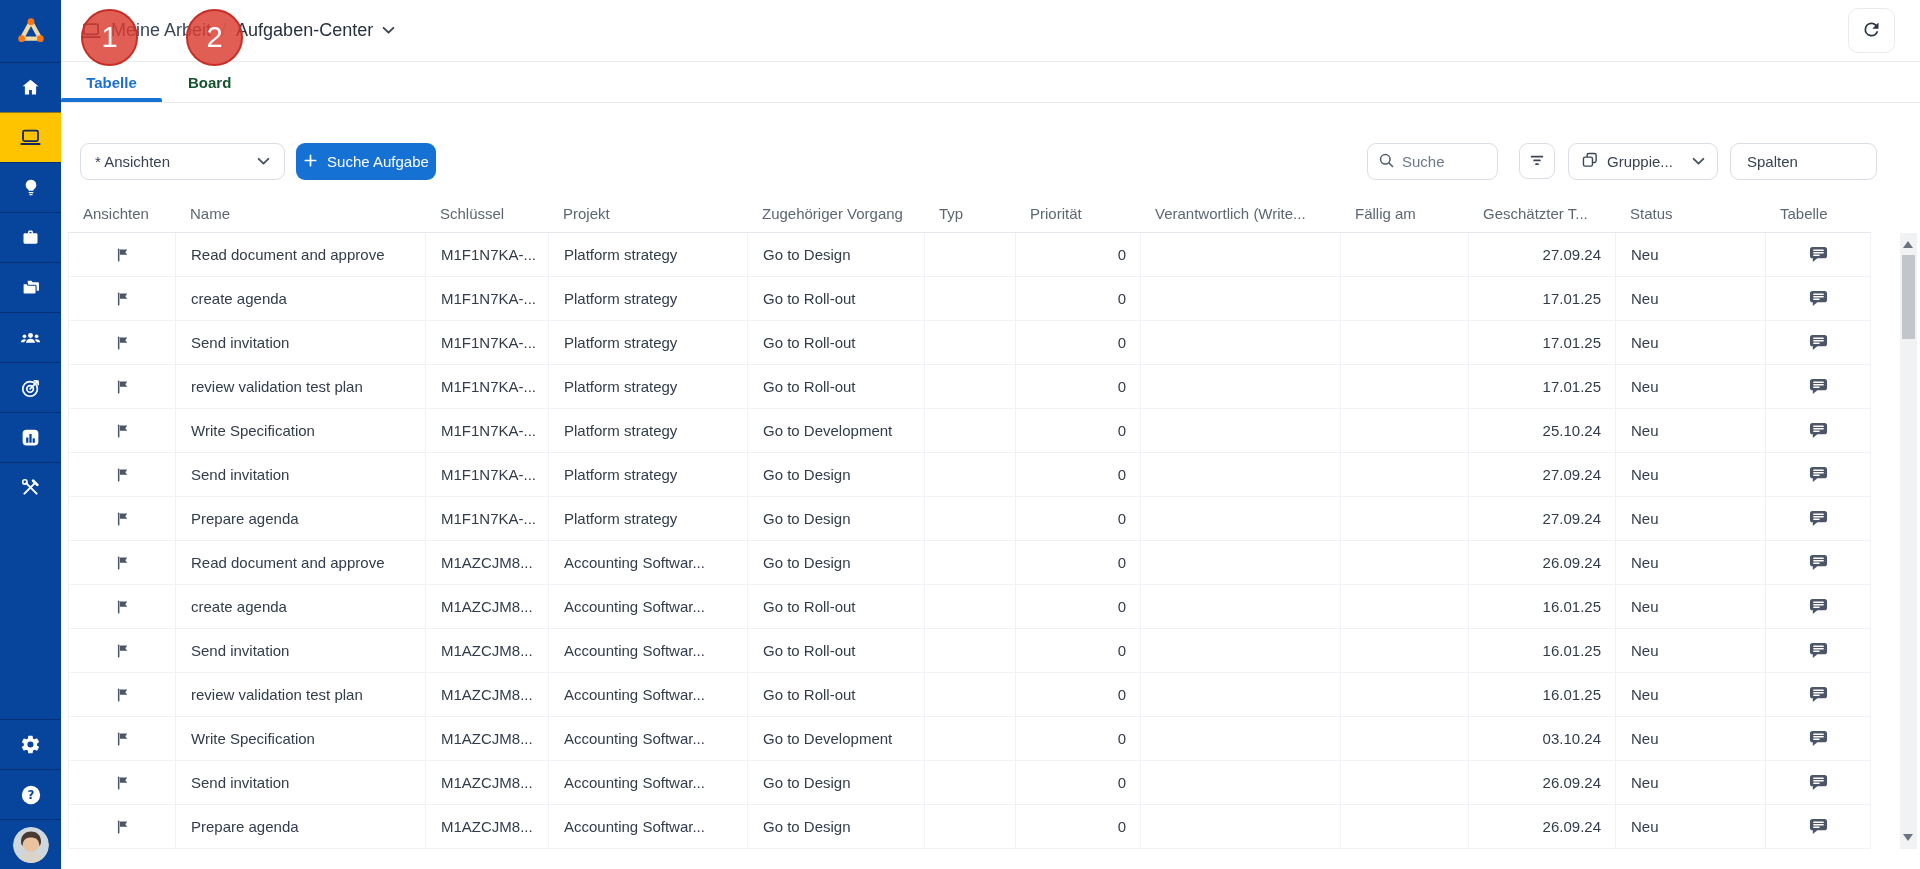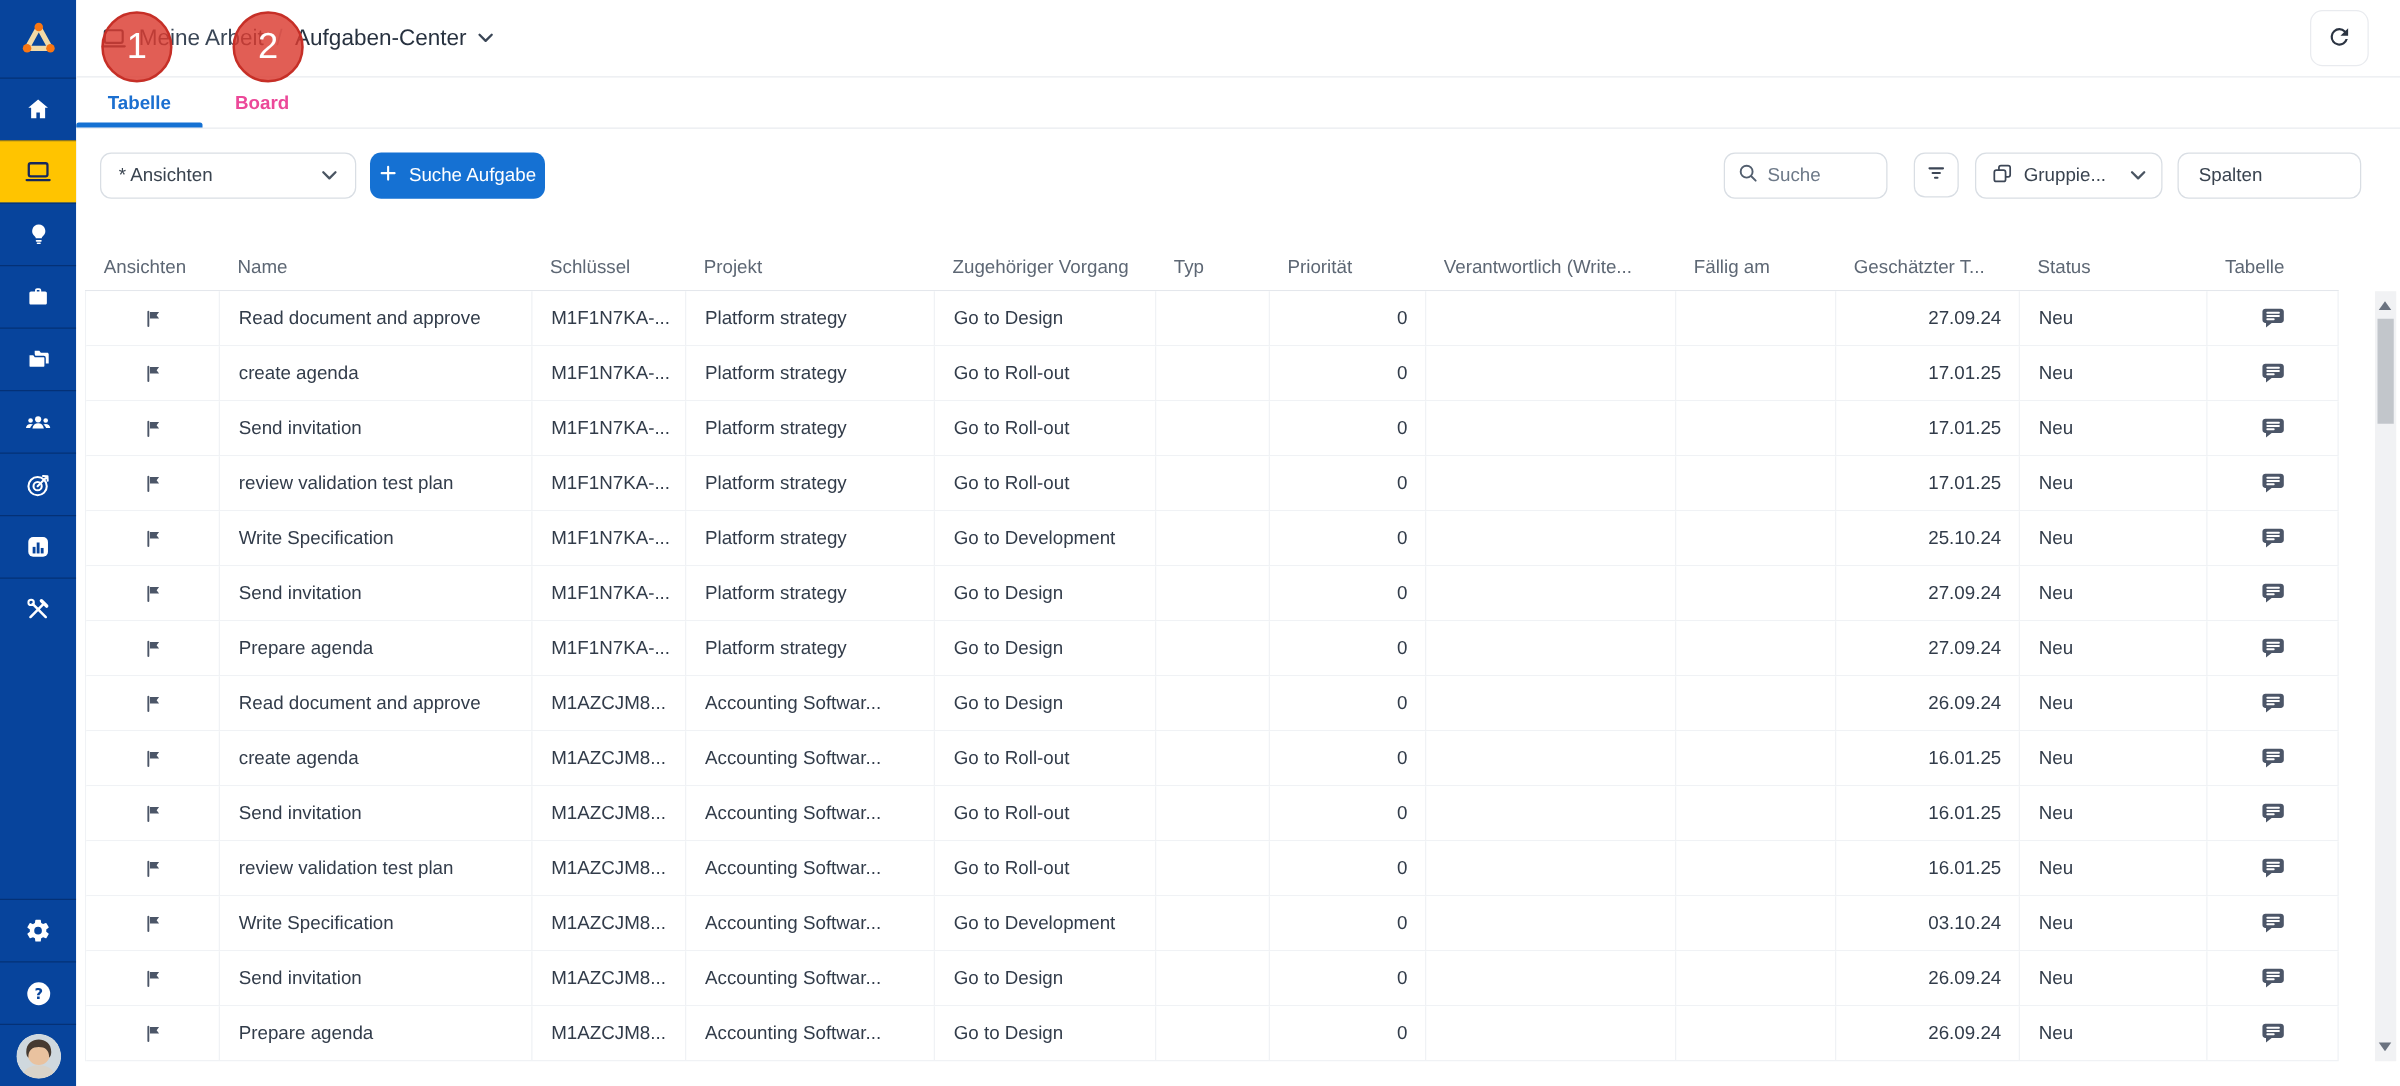--- a/index.html
+++ b/index.html
@@ -62,26 +62,26 @@
   }
   .tab {
     position:relative; height:100%; display:flex; align-items:center; justify-content:center;
     font-size:15px; font-weight:700; cursor:pointer;
   }
   .tab-active { min-width:101px; color:#1b6fd0; }
   .tab-active::after {
     content:""; position:absolute; left:0; right:0; bottom:0; height:4px;
     background:#1571D3; border-radius:2px 2px 0 0;
   }
-  .tab-inactive { margin-left:25px; padding:0 1px; color:#ec4899; }
+  .tab-inactive { margin-left:25px; padding:0 1px; color:#14532d; }
 
   
   .toolbar {
-    height:77px; flex-shrink:0; display:flex; align-items:flex-start;
-    padding:19px 31px 0 19px;
+    height:77px; flex-shrink:0; display:flex; align-items:flex-end;
+    padding:19px 43px 0 19px;
   }
   .ctrl {
     height:37px; border:1px solid #d9dee4; border-radius:9px; background:#fff;
     display:flex; align-items:center; font-size:15px; color:#39434f; cursor:pointer;
   }
   .views-select { width:205px; padding:0 14px; }
   .views-select .chev { margin-left:auto; display:flex; }
   .btn-primary {
     height:37px; margin-left:11px; width:140px; background:#1571D3; border-radius:9px;
     display:flex; align-items:center; justify-content:center; gap:9px;

